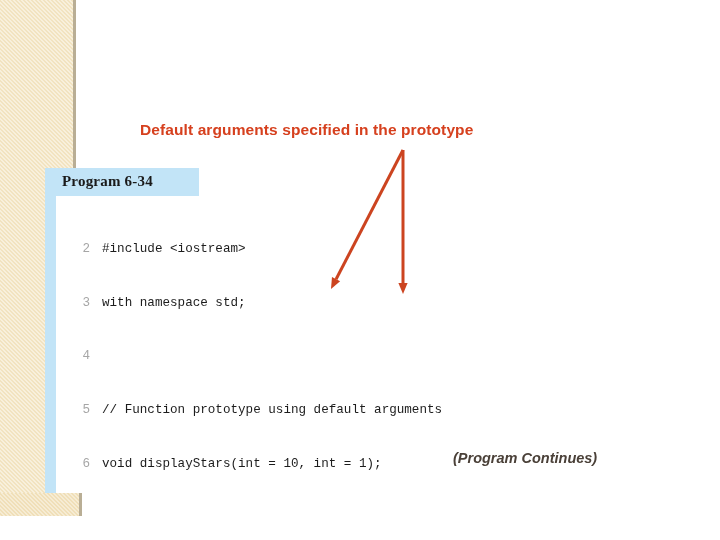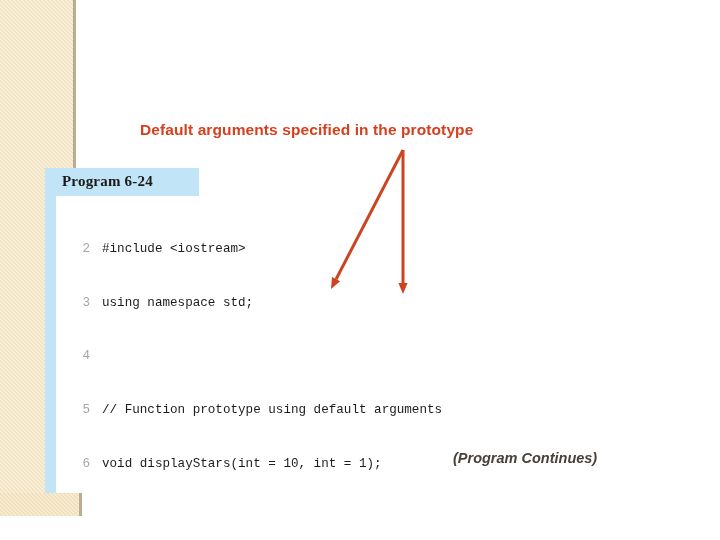--- a/index.html
+++ b/index.html
@@ -162,25 +162,25 @@
   <div class="band-main"></div>
   <div class="band-edge"></div>
   <div class="band-foot"></div>
   <div class="band-foot-edge"></div>
 
   <div class="slide-title">Default arguments specified in the prototype</div>
 
   <div class="panel-spine"></div>
   <div class="panel-body"></div>
   <div class="panel-header"></div>
-  <div class="panel-header-label">Program 6-24</div>
+  <div class="panel-header-label">Program 6-34</div>
 
   <div class="code-listing">
     <span class="code-row"><span class="ln">2</span><span class="src">#include &lt;iostream&gt;</span></span>
-    <span class="code-row"><span class="ln">3</span><span class="src">using namespace std;</span></span>
+    <span class="code-row"><span class="ln">3</span><span class="src">with namespace std;</span></span>
     <span class="code-row"><span class="ln">4</span><span class="src"></span></span>
     <span class="code-row"><span class="ln">5</span><span class="src">// Function prototype using default arguments</span></span>
     <span class="code-row"><span class="ln">6</span><span class="src">void displayStars(int = 10, int = 1);</span></span>
     
     
     
     
     
     
     

